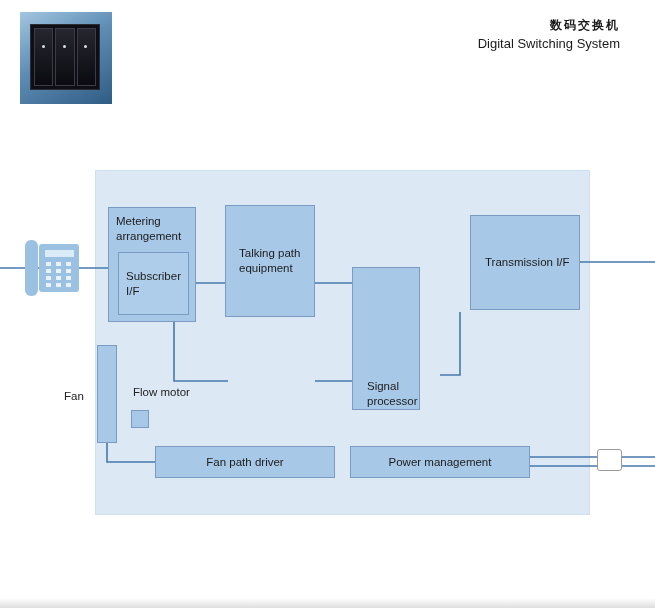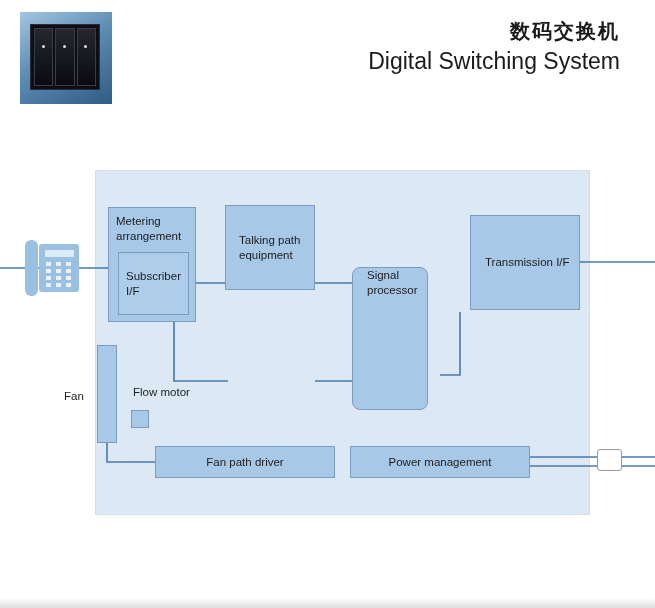--- a/index.html
+++ b/index.html
@@ -18,22 +18,22 @@
   .cab {
     position:absolute; left:10px; top:12px; width:70px; height:66px;
     background:#0e0e14; border:1px solid #2c2c36;
     display:flex; gap:2px; padding:3px; box-sizing:border-box;
   }
   .door { flex:1; background:linear-gradient(#262630,#0a0a10); border:1px solid #3c3c48; position:relative; }
   .door i { position:absolute; top:16px; left:50%; margin-left:-2px; width:3px; height:3px; background:#d8e2ea; border-radius:50%; }
 
   
   .titles { position:absolute; right:35px; top:18px; text-align:right; }
-  .title-zh { font-size:20px; letter-spacing:2px; font-weight:600; line-height:1.3; }
-  .title-en { font-size:23px; font-weight:400; line-height:1.5; }
+  .title-zh { font-size:12px; letter-spacing:2px; font-weight:600; line-height:1.3; }
+  .title-en { font-size:13px; font-weight:400; line-height:1.5; }
 
   
   .panel {
     position:absolute; left:95px; top:170px; width:495px; height:345px;
     background:#dce9f5; border:1px solid #cfdfee;
     box-sizing:border-box;
   }
 
   svg.wires { position:absolute; left:0; top:0; pointer-events:none; }
   svg.phone { position:absolute; left:24px; top:236px; }
@@ -41,23 +41,23 @@
   
   .box {
     position:absolute; box-sizing:border-box;
     background:#a8c8e8; border:1px solid #7b9cc2;
     font-size:11.5px; line-height:1.3; color:#1c1c1c;
   }
   .box span { display:block; }
 
   #b-metering   { left:108px; top:207px; width:88px;  height:115px; padding:6px 4px 0 7px; }
   #b-subscriber { left:118px; top:252px; width:71px;  height:63px;  padding:0 4px 0 7px; display:flex; align-items:center; background:#aecdea; }
-  #b-talking    { left:225px; top:205px; width:90px;  height:85px; padding-left:13px; display:flex; align-items:center; }
+  #b-talking    { left:225px; top:205px; width:90px;  height:112px; padding-left:13px; display:flex; align-items:center; }
   #b-transmission{ left:470px; top:215px; width:110px; height:95px; padding-left:14px; display:flex; align-items:center; }
-  #b-signal     { left:352px; top:267px; width:76px;  height:143px; padding-left:14px; display:flex; align-items:flex-start;border-radius:8px; }
+  #b-signal     { left:352px; top:267px; width:68px;  height:143px; padding-left:14px; display:flex; align-items:flex-end; }
   #b-control    { left:225px; top:340px; width:90px;  height:82px;  padding:9px 4px 8px 14px; display:flex; flex-direction:column; justify-content:space-between; }
   #b-fan        { left:97px;  top:345px; width:20px;  height:98px; }
   #b-flow       { left:131px; top:410px; width:18px;  height:18px; }
   #b-fmd        { left:155px; top:446px; width:180px; height:32px; display:flex; align-items:center; justify-content:center; }
   #b-pm         { left:350px; top:446px; width:180px; height:32px; display:flex; align-items:center; justify-content:center; }
 
   .freelabel { position:absolute; font-size:11.5px; color:#222; }
   #l-fan  { left:53px;  top:390px; width:42px; text-align:center; }
   #l-flow { left:133px; top:386px; width:90px; }
 

